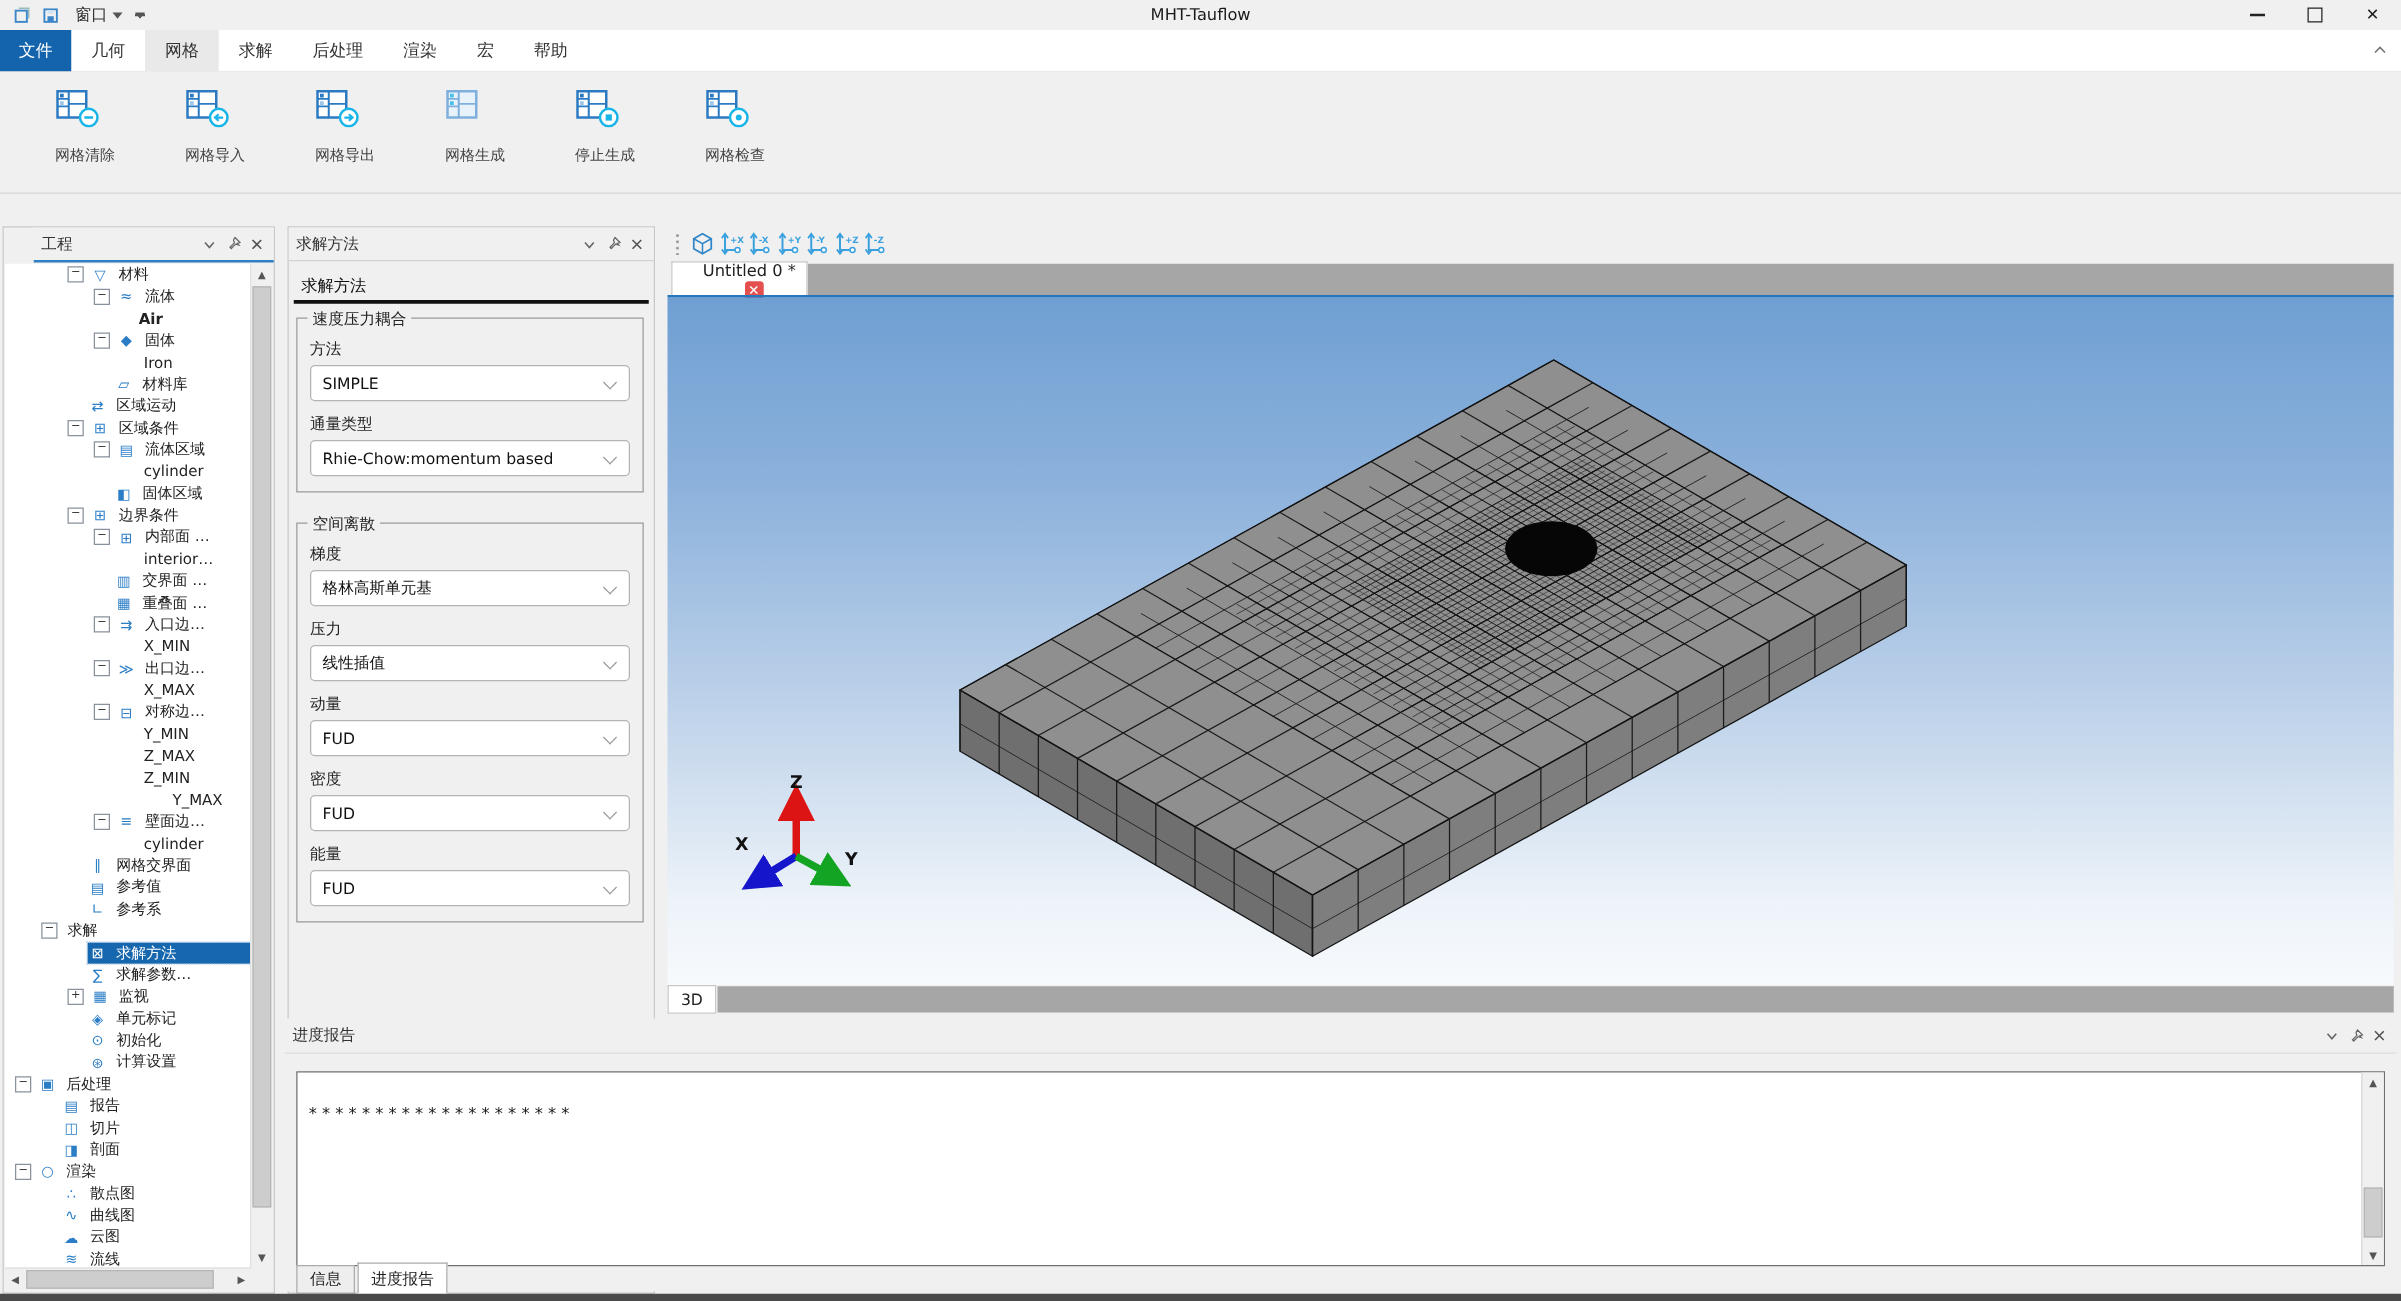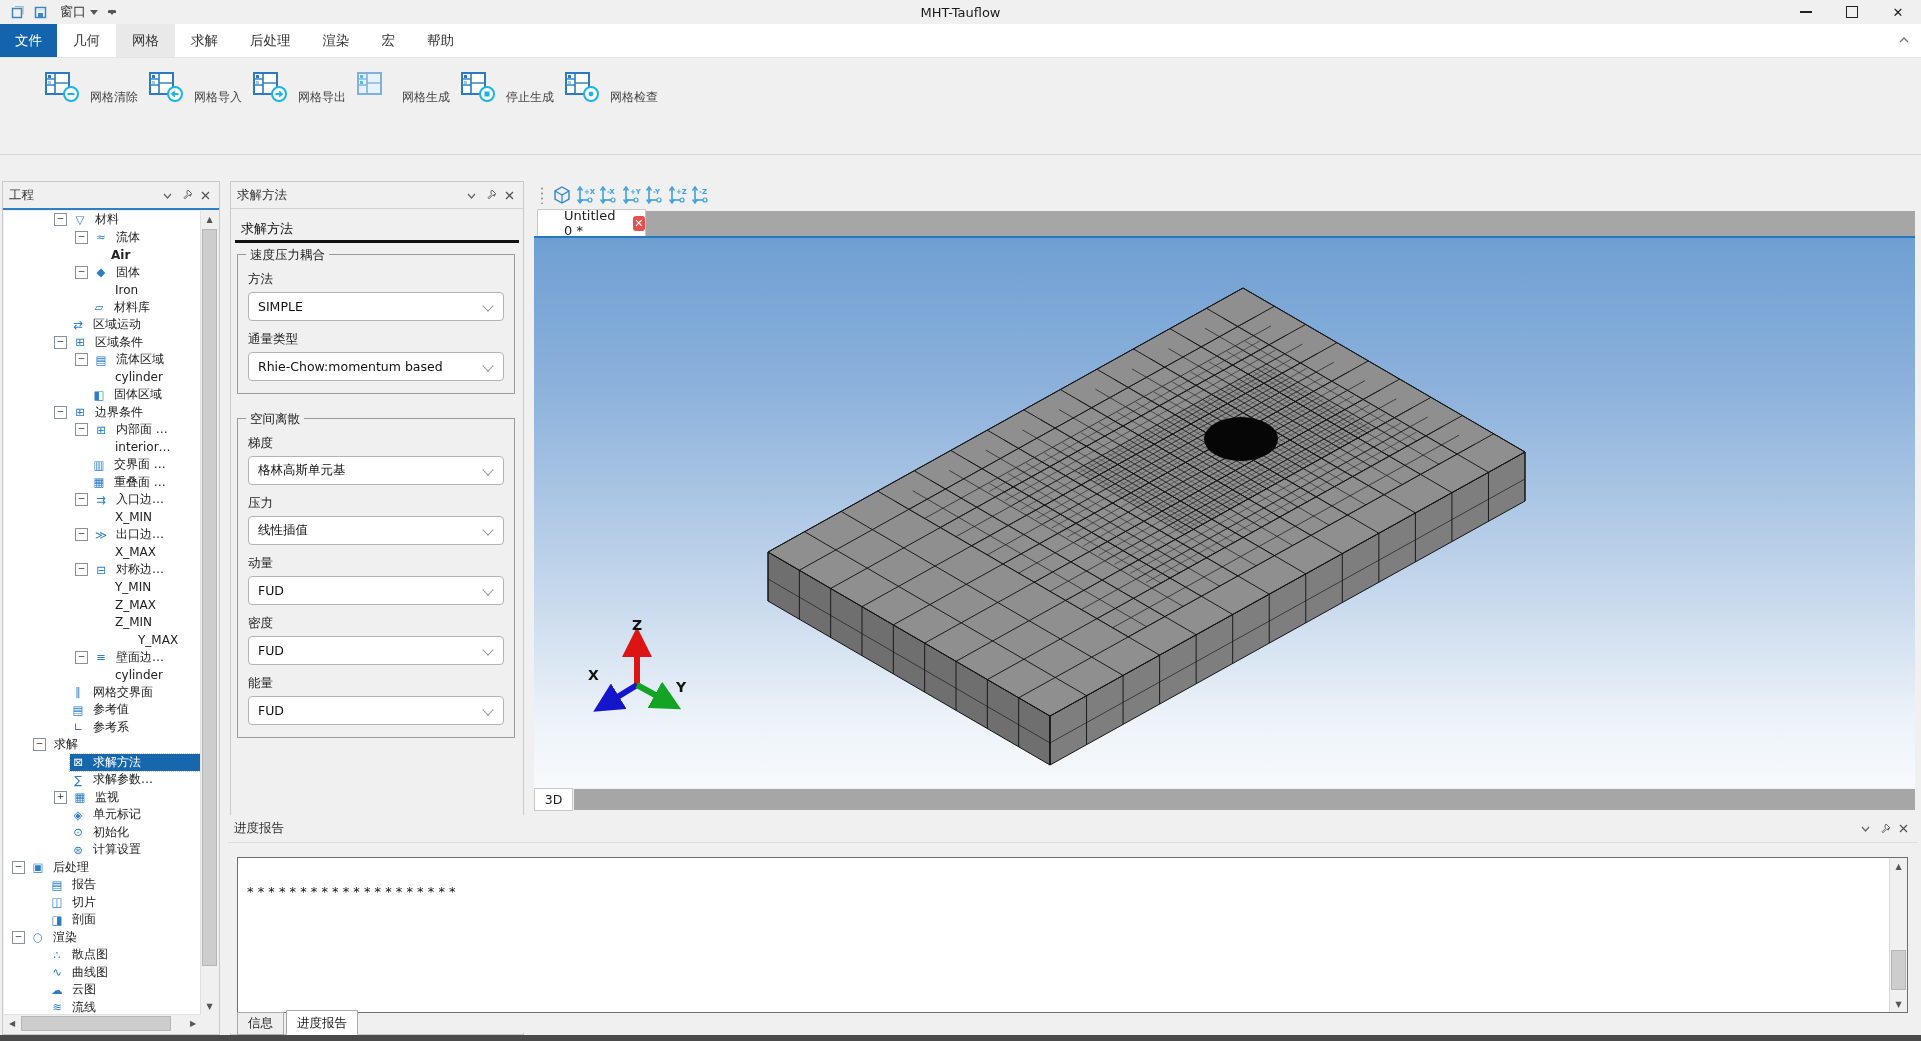--- a/index.html
+++ b/index.html
@@ -19,30 +19,30 @@
   .wc-box{width:10px;height:10px;border:1px solid #222;}
   .wc-min{width:12px;height:1.5px;background:#222;}
   
   #menubar{position:absolute;left:0;top:24px;right:0;height:33px;background:#fff;border-bottom:1px solid #e3e3e3;display:flex;font-size:13.5px;color:#333;}
   .menu-item{padding:0 16px;display:flex;align-items:center;height:33px;}
   .menu-item.primary{background:#1464ad;color:#fff;padding:0 15px;}
   .menu-item.active{background:#e9e9e9;}
   #ribbon-collapse{position:absolute;right:8px;top:31px;width:18px;height:18px;}
   
   #ribbon{position:absolute;left:0;top:58px;right:0;height:96px;background:#f0f0f0;border-bottom:1px solid #d6d6d6;display:flex;align-items:flex-start;padding-left:4px;}
-  .rb-btn{width:64px;margin-top:12px;display:flex;flex-direction:row;align-items:flex-end;gap:10px;margin-left:40px;}
+  .rb-btn{width:64px;margin-top:12px;display:flex;flex-direction:column;align-items:flex-start;gap:10px;margin-left:40px;}
   .rb-label{font-size:12px;color:#444;white-space:nowrap;}
   
   .panel{position:absolute;background:#f0f0f0;border:1px solid #c9c9c9;}
   .p-head{height:26px;display:flex;align-items:center;font-size:12.5px;color:#333;padding:0 6px;background:#f0f0f0;}
   .p-head .sp{flex:1;}
   .hd-ico{width:15px;height:15px;margin-left:4px;display:flex;align-items:center;justify-content:center;}
   
   #project-panel{left:2px;top:181px;width:216px;height:852px;}
-  #project-head{border-bottom:2px solid #2e7fc4;}
+  #project-head{border-bottom:2px solid #2e7fc4;margin-left:24px;}
   #tree-wrap{position:absolute;left:1px;top:29px;right:18px;bottom:20px;background:#fff;overflow:hidden;}
   .trow{height:17.5px;display:flex;align-items:center;font-size:12px;color:#222;white-space:nowrap;}
   .texp{width:11px;height:11px;border:1px solid #88919c;background:#fff;font-size:9px;line-height:9px;text-align:center;color:#333;margin-right:5px;flex:0 0 auto;}
   .tico{width:16px;color:#2b7dc6;font-size:11.5px;margin-right:4px;text-align:center;flex:0 0 auto;}
   .tlabel{padding:0 3px;}
   .trow.sel .selwrap{background:#1767ae;color:#fff;outline:1px dotted #bcd6ee;flex:1;}
   .selwrap{display:flex;align-items:center;}
   .trow.sel .tico{color:#fff;}
   
   .sb-v{position:absolute;top:29px;right:1px;width:17px;bottom:20px;background:#f0f0f0;border-left:1px solid #e0e0e0;}
@@ -59,21 +59,21 @@
   .fld-label{font-size:12.5px;color:#222;margin:10px 10px 4px;}
   .fld-label:first-of-type{margin-top:16px;}
   .dd{position:relative;margin:0 10px;height:27px;background:#fff;border:1px solid #b4b4b4;border-radius:4px;font-size:12.5px;color:#111;display:flex;align-items:center;padding:0 24px 0 9px;}
   .dd .chev{position:absolute;right:11px;top:9px;width:7px;height:7px;border-right:1.6px solid #9a9a9a;border-bottom:1.6px solid #9a9a9a;transform:rotate(45deg);}
   
   #vtoolbar{position:absolute;left:534px;top:181px;width:1381px;height:28px;background:#f0f0f0;display:flex;align-items:center;}
   .drag-dots{width:4px;height:18px;margin:0 6px 0 6px;background-image:radial-gradient(circle,#9a9a9a 1px,transparent 1.2px);background-size:4px 5px;}
   .vt-btn{width:23px;height:24px;display:flex;align-items:center;justify-content:center;}
   #tabbar{position:absolute;left:534px;top:209px;width:1381px;height:27px;background:#f0f0f0;}
   #tabstrip-rest{position:absolute;left:112px;top:2px;right:0;bottom:0;background:#a6a6a6;}
-  #doc-tab{position:absolute;left:3px;top:0;width:109px;height:27px;background:#fff;border:1px solid #c8c8c8;border-bottom:none;display:flex;align-items:center;font-size:13px;color:#222;padding-left:26px;box-sizing:border-box;}
+  #doc-tab{position:absolute;left:3px;top:0;width:109px;height:27px;background:#fff;border:1px solid #c8c8c8;border-bottom:none;display:flex;align-items:center;font-size:13px;color:#222;padding-left:16px;box-sizing:border-box;flex-direction:column;}
   #doc-tab-close{width:15px;height:15px;background:#e4504e;border-radius:3px;color:#fff;font-size:11px;line-height:15px;text-align:center;margin-left:7px;}
   #viewport{position:absolute;left:534px;top:236px;width:1381px;height:550px;border-top:2px solid #2678be;
     background:linear-gradient(180deg,#6f9fd2 0%,#8db2dc 28%,#c2d5eb 62%,#edf3f9 88%,#f7fafd 100%);overflow:hidden;}
   #bottom-tabrow{position:absolute;left:534px;top:788px;width:1381px;height:23px;background:#f0f0f0;}
   #tab-3d{position:absolute;left:0;top:0;width:39px;height:23px;background:#fff;border:1px solid #c8c8c8;display:flex;align-items:center;justify-content:center;font-size:12.5px;color:#222;box-sizing:border-box;}
   #strip-3d{position:absolute;left:40px;top:1px;right:0;height:21px;background:#a6a6a6;}
   
   #progress-panel{left:228px;top:815px;width:1689px;height:218px;border:none;background:#f0f0f0;}
   #progress-head{height:27px;border-bottom:1px solid #dcdcdc;}
   #console{position:absolute;left:9px;top:42px;width:1671px;height:156px;background:#fff;border:1px solid #6e6e6e;box-sizing:border-box;}

